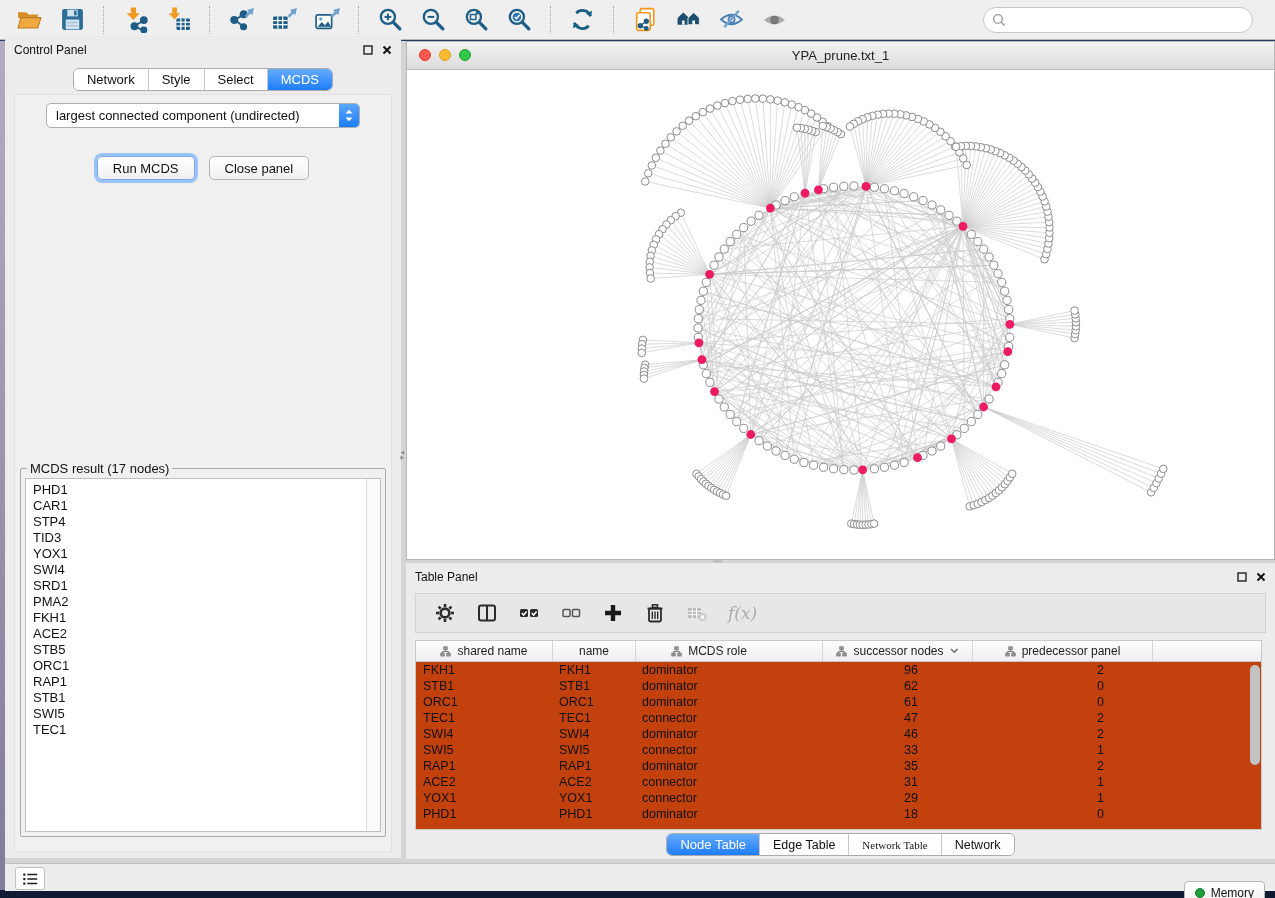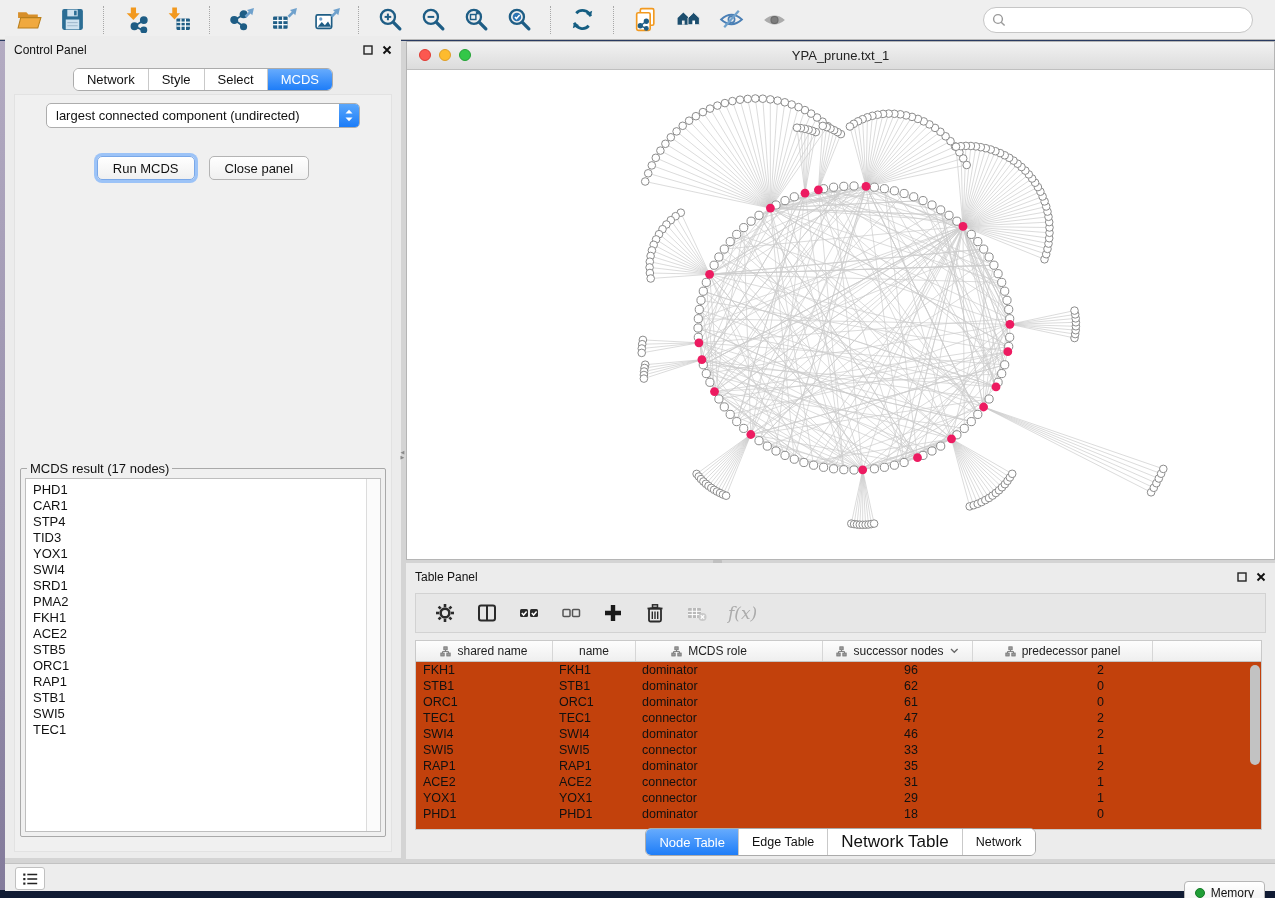--- a/index.html
+++ b/index.html
@@ -1282,21 +1282,21 @@
             <div class="td" style="width: 147px;">dominator</div>
             <div class="td num" style="width: 150px; padding-right: 14px;">18</div>
             <div class="td num" style="width: 180px; padding-right: 8px;">0</div>
           </div>
         </div>
       <div class="tbl-scroll"></div>
     </div>
     <div class="tp-tabs"><span class="seg" id="tp-tabs">
           <button class="seg-btn active" style="font-size: 13px;">Node Table</button>
           <button class="seg-btn" style="font-size: 12.5px;">Edge Table</button>
-          <button class="seg-btn" style="font-size: 17px;">Network Table</button>
+          <button class="seg-btn" style="font-size: 11px; font-family: Liberation Serif, serif;">Network Table</button>
           <button class="seg-btn" style="font-size: 12.5px;">Network</button>
         </span></div>
   </div>
 
   <div class="status-bar">
     <span class="sb-left-btn">
       <svg width="20" height="18" viewBox="0 0 22 20">
         <g stroke="#222" stroke-width="1.7">
             <line x1="8" y1="5" x2="19" y2="5"></line>
             <line x1="8" y1="10" x2="19" y2="10"></line>

